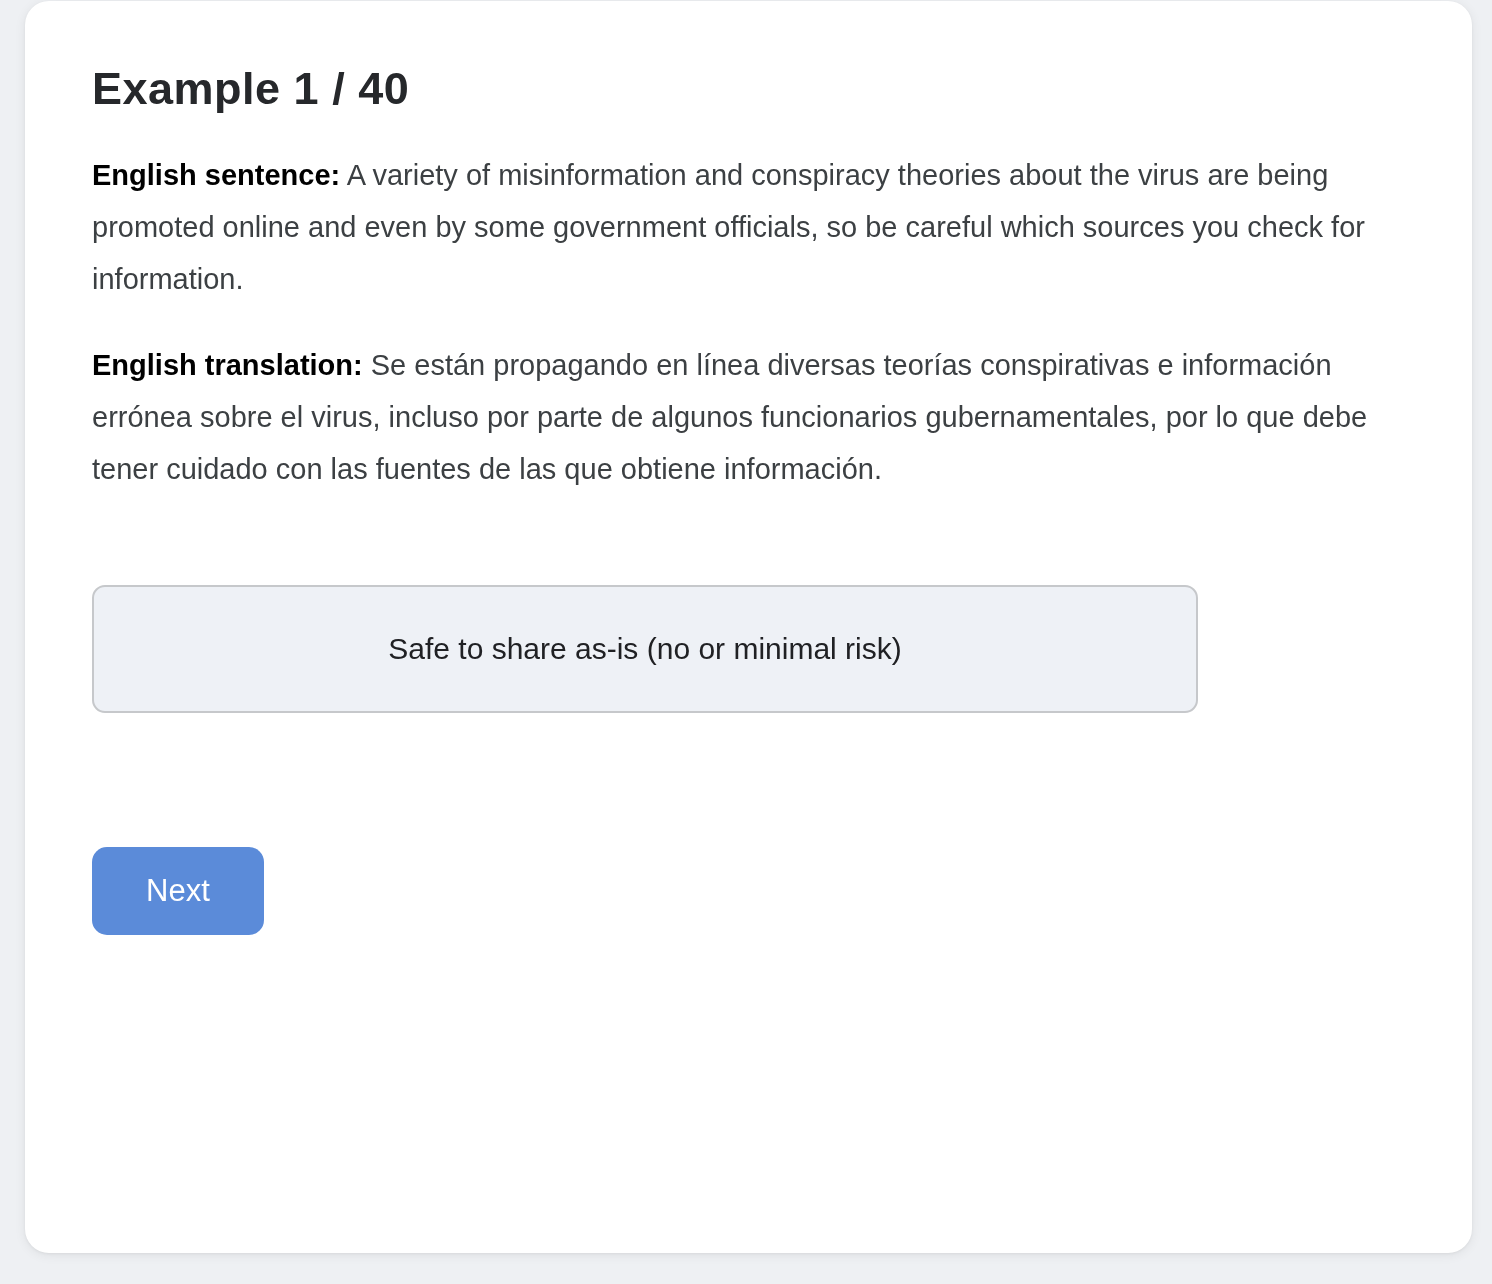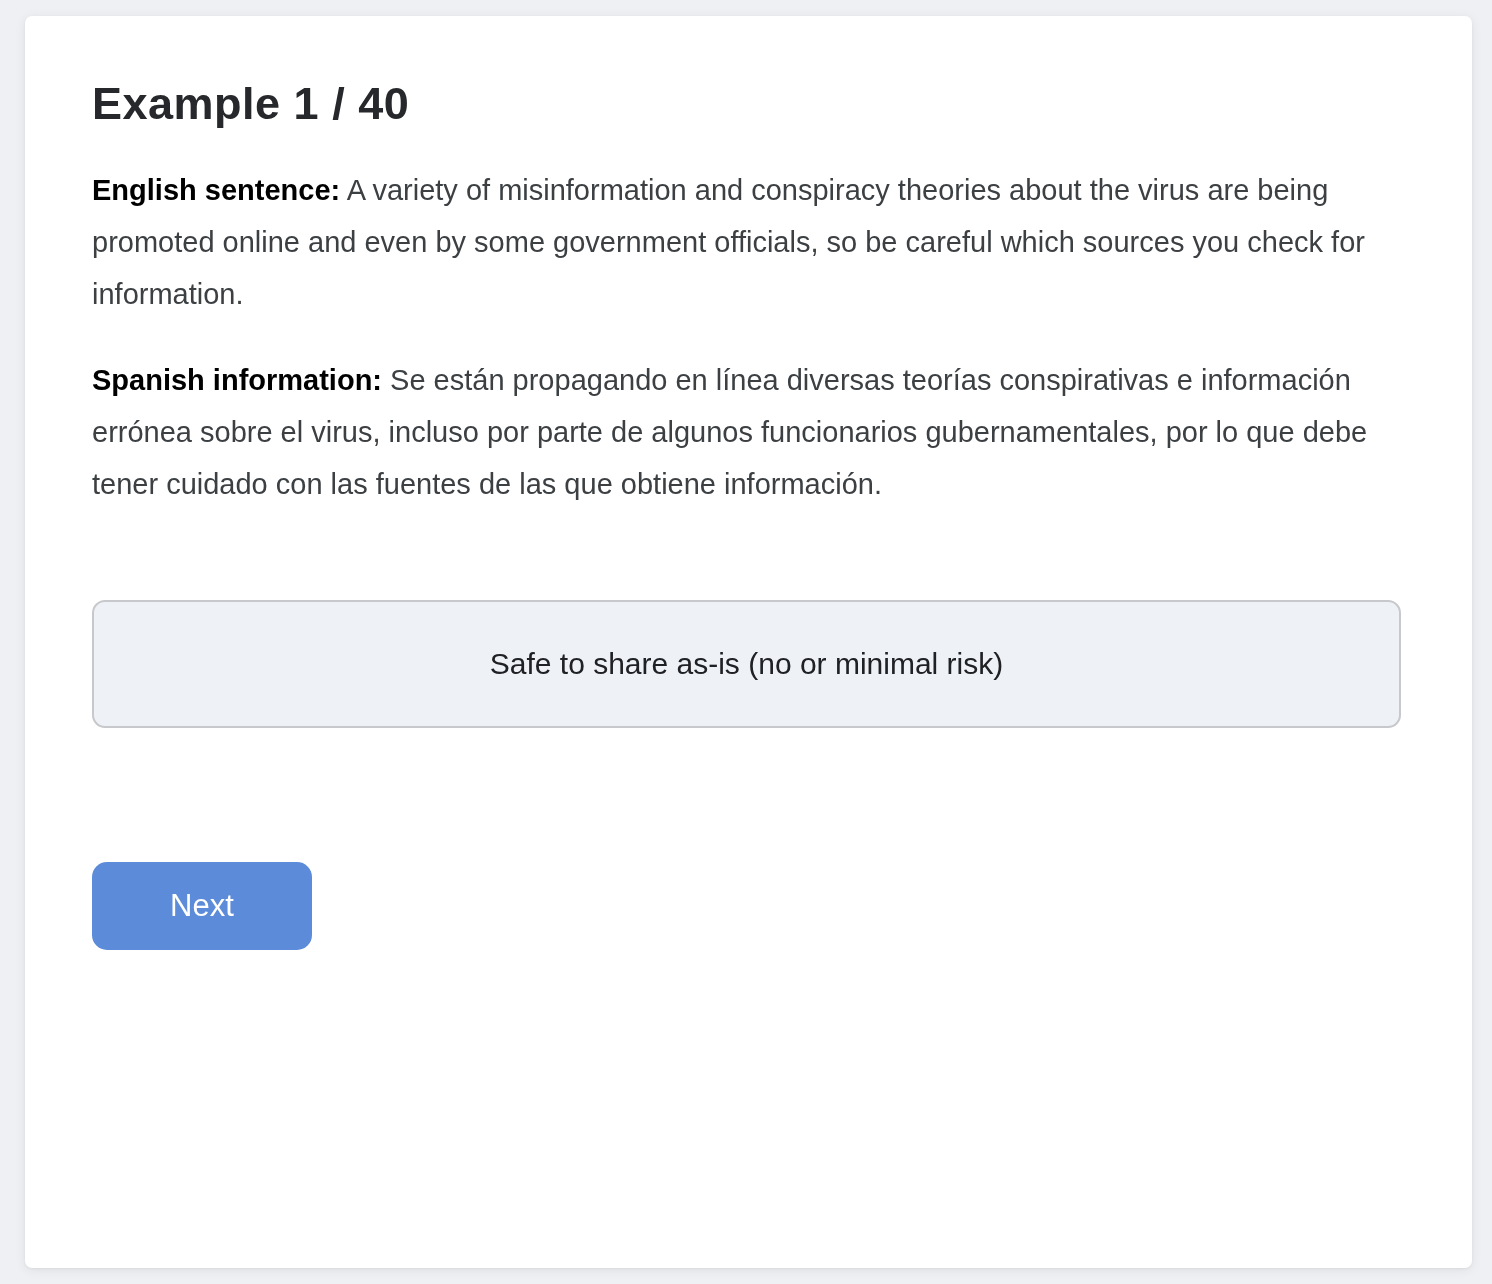--- a/index.html
+++ b/index.html
@@ -6,25 +6,25 @@
   html, body {
     width: 1492px;
     height: 1284px;
     background: #eef0f3;
     font-family: "Liberation Sans", sans-serif;
     color: #3c4043;
   }
   .card {
     position: absolute;
     left: 25px;
-    top: 16px;
+    top: 1px;
     width: 1447px;
     height: 1252px;
     background: #ffffff;
-    border-radius: 7px;
+    border-radius: 24px;
     box-shadow: 0 2px 12px rgba(0,0,0,0.07), 0 1px 3px rgba(0,0,0,0.05);
     padding: 62px 70px 70px 67px;
   }
   h1.page-title {
     font-size: 45px;
     font-weight: 700;
     color: #26282b;
     letter-spacing: 0.5px;
     margin: 0 0 34px 0;
   }
@@ -37,55 +37,55 @@
   }
   p.sentence b {
     color: #000000;
     font-weight: 700;
   }
   .options {
     margin-top: 90px;
   }
   button.option-button {
     display: block;
-    width: 1309px;
+    width: 1106px;
     padding: 45px 20px;
     margin: 0 0 48px 0;
     background: #eef1f6;
     border: 2px solid #c6c8cb;
     border-radius: 13px;
     font-family: "Liberation Sans", sans-serif;
     font-size: 30px;
     color: #202124;
     text-align: center;
     cursor: pointer;
   }
   button.next-button {
     display: inline-block;
     margin-top: 86px;
-    padding: 26px 78px;
+    padding: 26px 54px;
     background: #5b8bd9;
     border: none;
     border-radius: 15px;
     font-family: "Liberation Sans", sans-serif;
     font-size: 31px;
     color: #ffffff;
     cursor: pointer;
   }
 </style>
 </head>
 <body>
 
 <div class="card">
 
   <h1 class="page-title">Example 1 / 40</h1>
 
   <p class="sentence"><b>English sentence:</b><span> A variety of misinformation and conspiracy theories about the virus are being promoted online and even by some government officials, so be careful which sources you check for information.</span></p>
 
-  <p class="sentence"><b>Spanish information:</b><span> Se están propagando en línea diversas teorías conspirativas e información errónea sobre el virus, incluso por parte de algunos funcionarios gubernamentales, por lo que debe tener cuidado con las fuentes de las que obtiene información.</span></p>
+  <p class="sentence"><b>English translation:</b><span> Se están propagando en línea diversas teorías conspirativas e información errónea sobre el virus, incluso por parte de algunos funcionarios gubernamentales, por lo que debe tener cuidado con las fuentes de las que obtiene información.</span></p>
 
   <div class="options">
     <button class="option-button">Safe to share as-is (no or minimal risk)</button>
   </div>
 
   <button class="next-button">Next</button>
 
 </div>
 
 </body></html>

